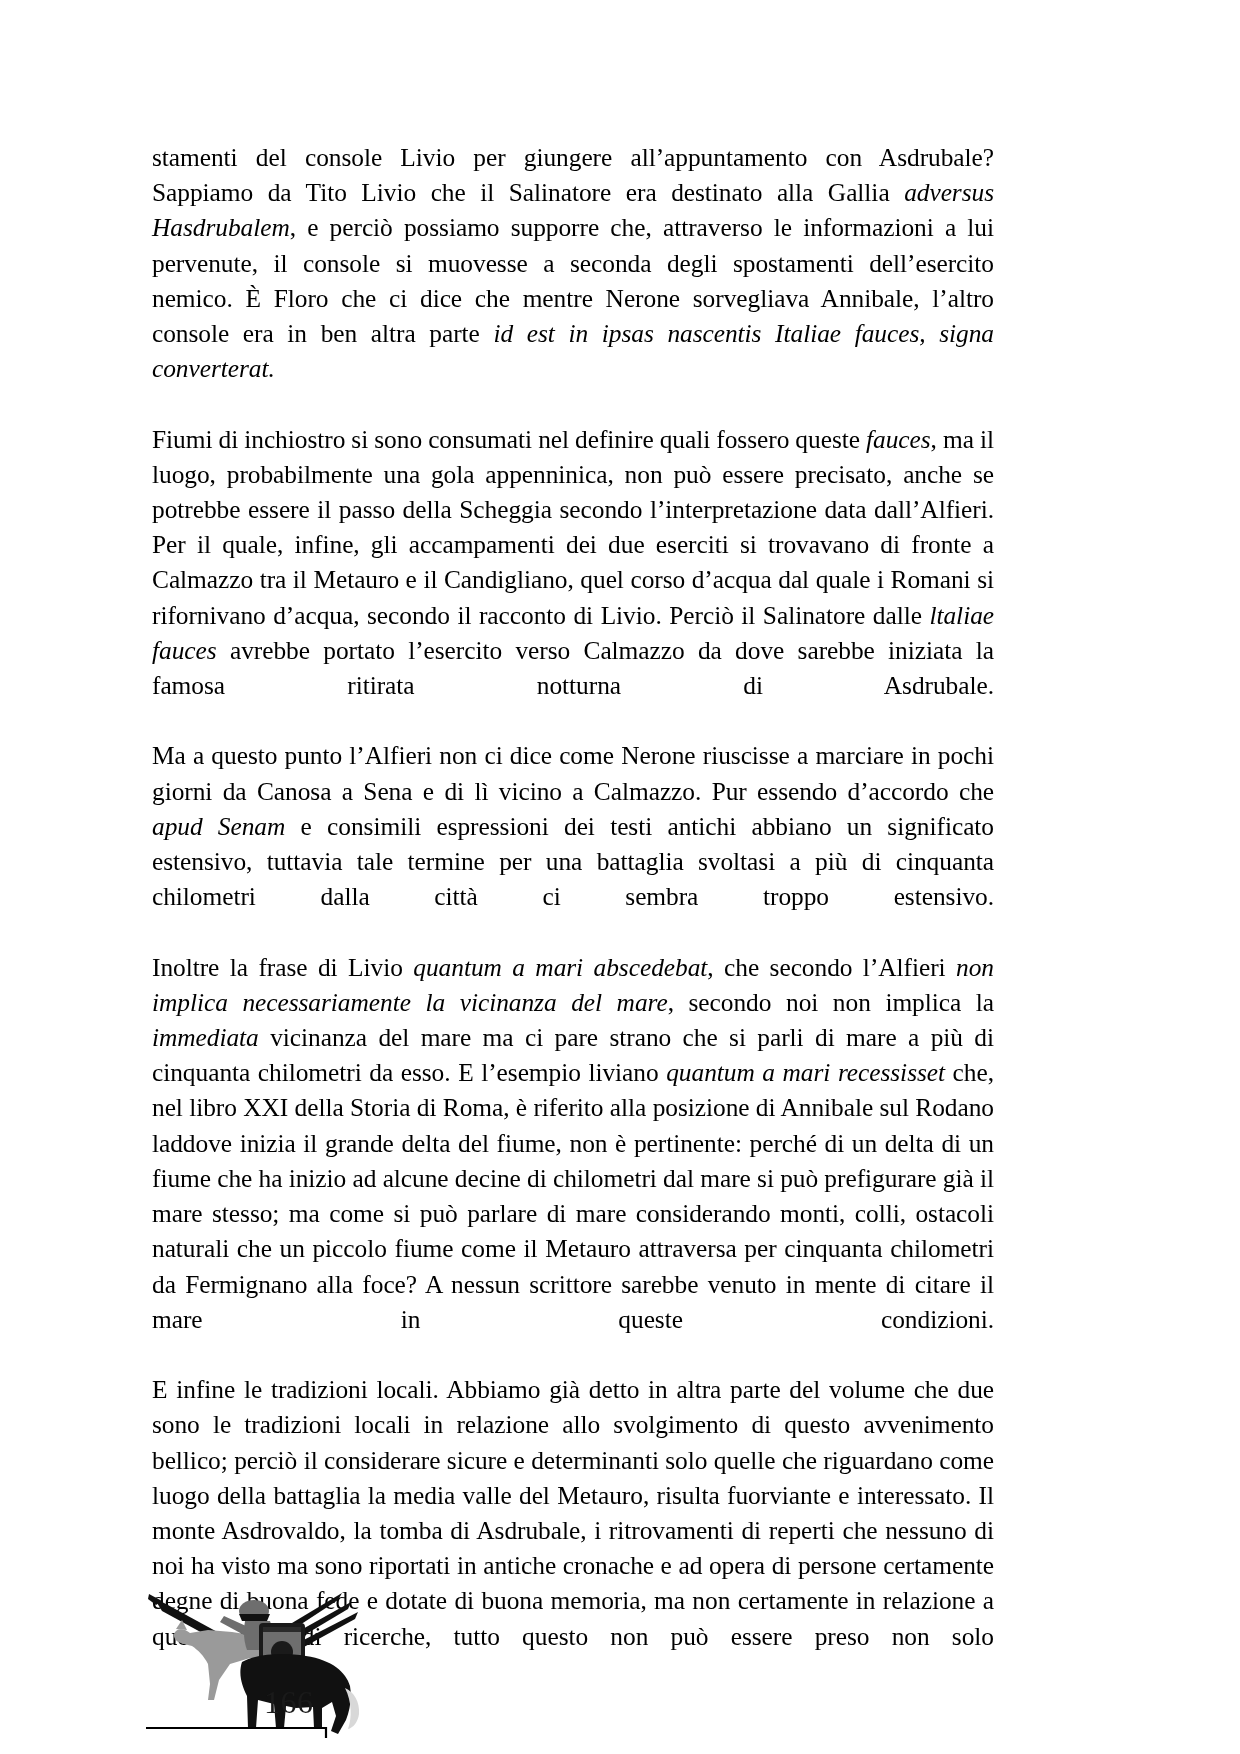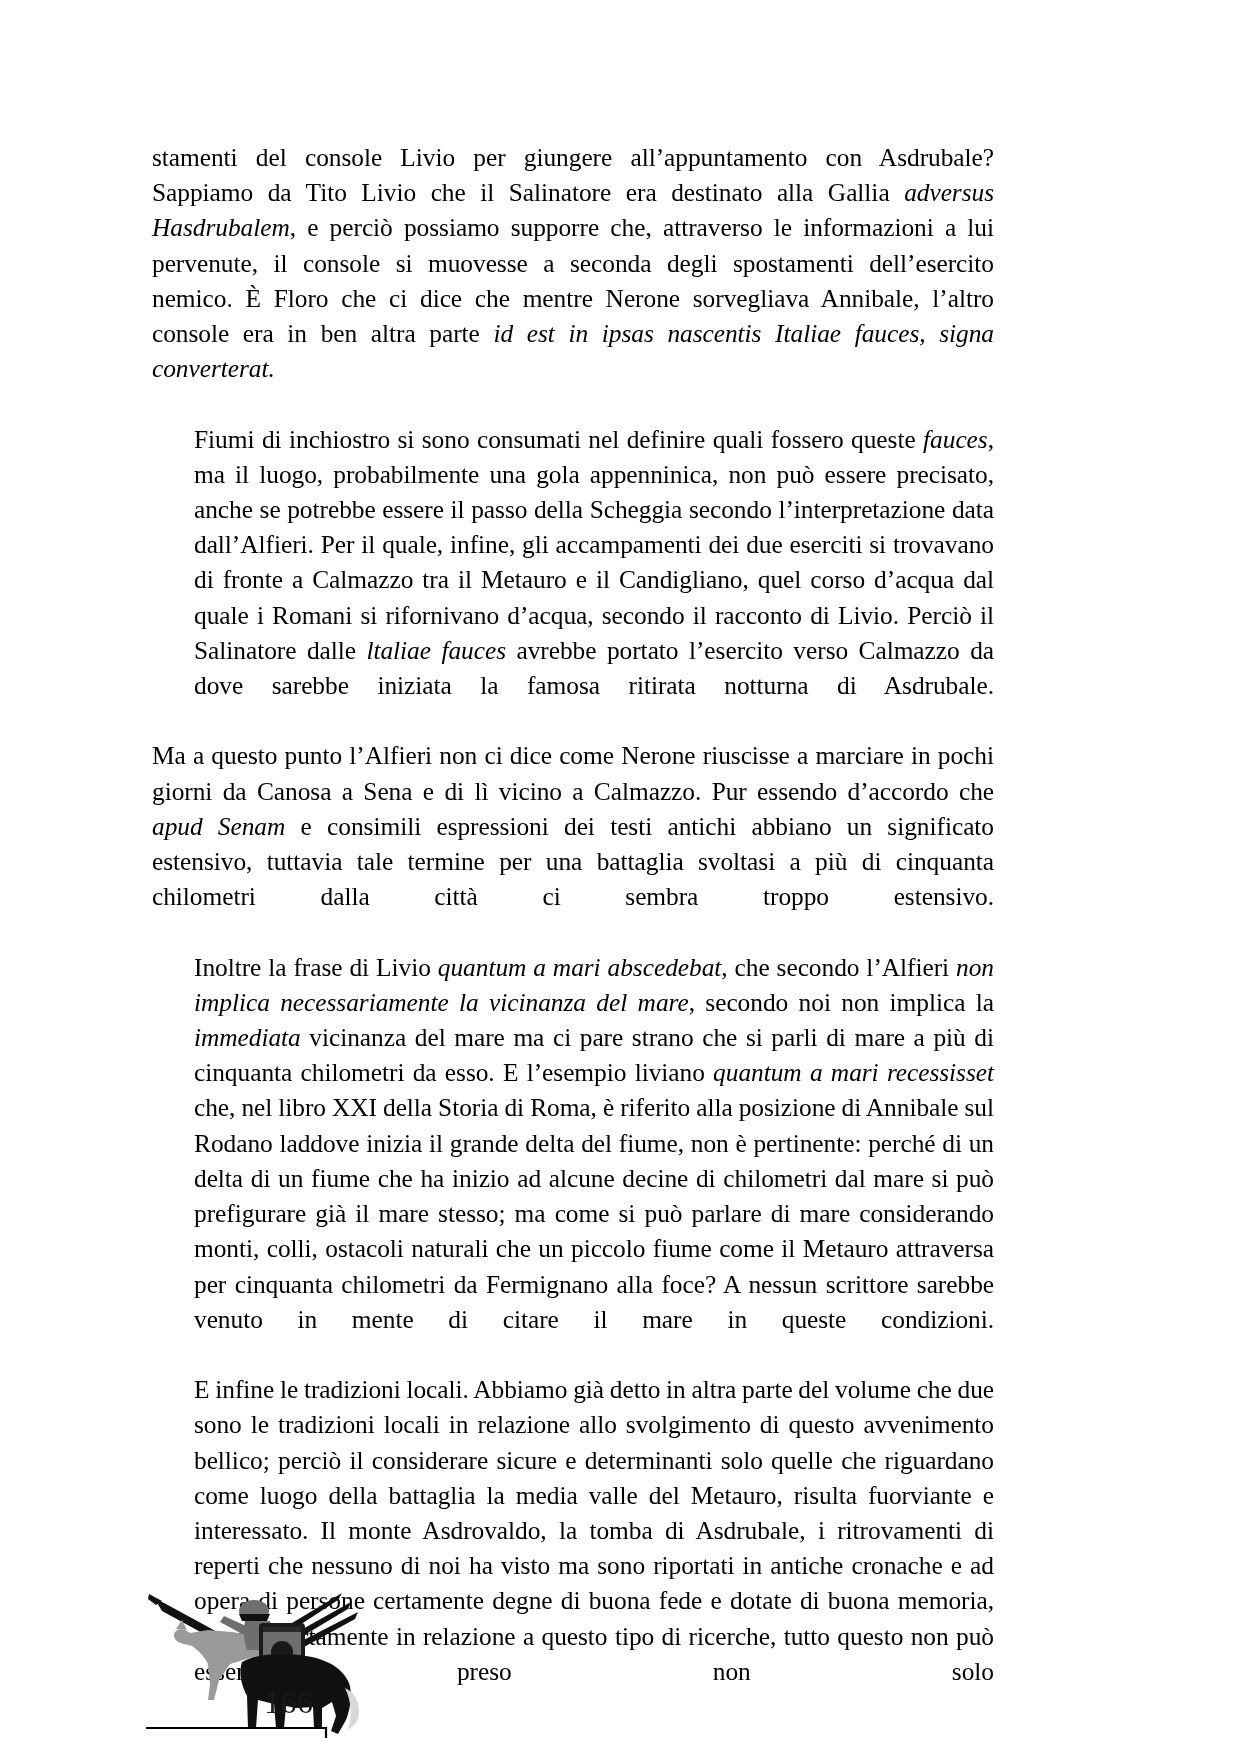--- a/index.html
+++ b/index.html
@@ -35,21 +35,20 @@
     line-height: 35.2px;
     text-align: justify;
     text-justify: inter-word;
     letter-spacing: -0.05px;
     word-spacing: 0px;
     font-weight: 400;
     -webkit-font-smoothing: antialiased;
   }
   p.para.tight {
     word-spacing: -0.6px;
-    margin-left: 42px;
   }
   p.para i, p.para em {
     font-style: italic;
   }
   
   p.para:after {
     content: "";
     display: inline-block;
     width: 100%;
   }

